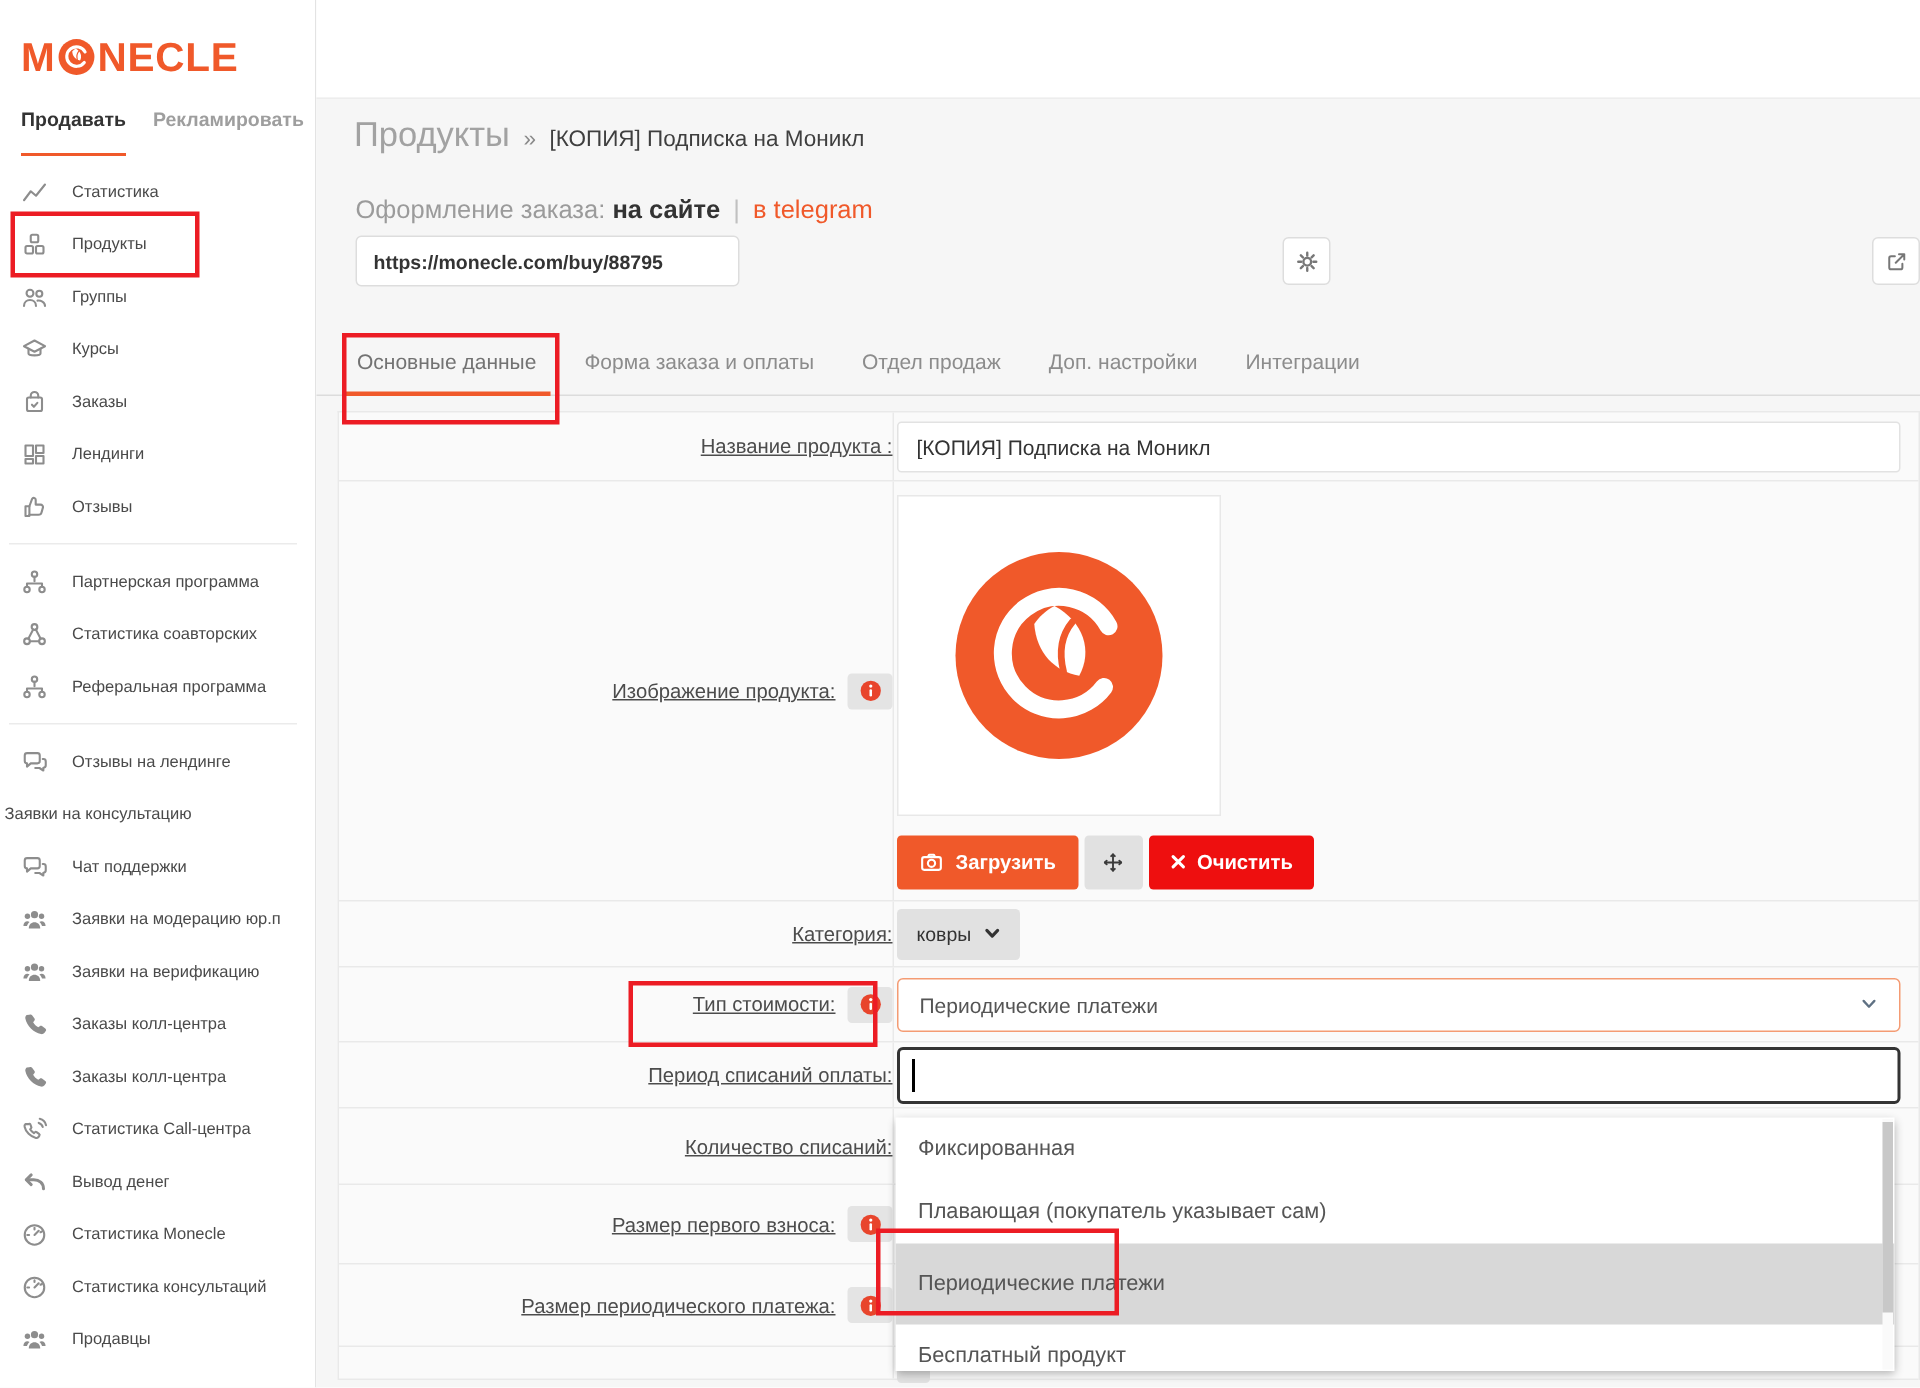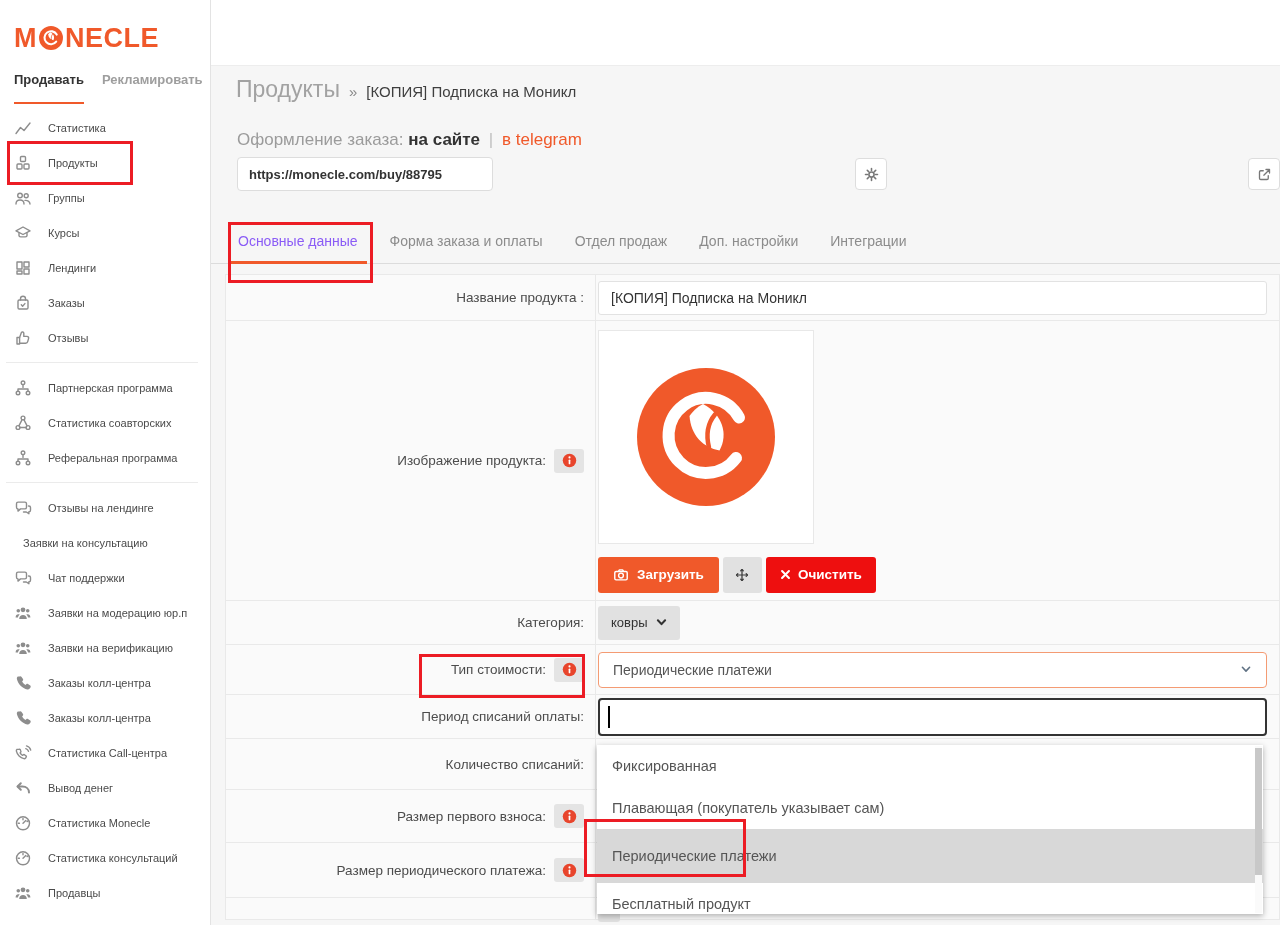--- a/index.html
+++ b/index.html
@@ -18,21 +18,21 @@
   
   .logo { padding:18px 0 0 14px; font-size:27px; font-weight:bold; color:#f0592a;
           letter-spacing:.5px; display:flex; align-items:center; height:58px; }
   .logo .logo-o { width:26px; height:26px; display:inline-block; margin:0 1px; }
   .side-tabs { display:flex; gap:18px; padding:14px 0 0 14px; height:46px; }
   .side-tab { font-size:13px; font-weight:bold; color:#9e9e9e; padding-bottom:8px; cursor:pointer; }
   .side-tab.active { color:#333; border-bottom:2px solid #f0592a; }
   .menu { padding-top:6px; }
   .menu-item { display:flex; align-items:center; height:35px; font-size:11px; color:#4a4a4a; cursor:pointer; }
   .menu-item .ic { width:18px; height:18px; margin:0 16px 0 14px; color:#8d8d8d; flex:none; }
-  .menu-item.no-icon { padding-left:23px; }
+  .menu-item.no-icon { padding-left:3px; }
   .menu-divider { border:none; border-top:1px solid #ebebeb; margin:7px 12px 7px 6px; }
 
   .ic svg { width:100%; height:100%; display:block; }
 
   
   .breadcrumb { margin:10px 0 0 25px; display:flex; align-items:baseline; gap:9px; }
   .bc-root { font-size:23px; color:#a2a2a2; }
   .bc-sep { font-size:15px; color:#8a8a8a; }
   .bc-cur { font-size:15px; color:#3f3f3f; }
   .order-line { margin:27px 0 0 26px; font-size:17px; color:#9b9b9b; }
@@ -45,29 +45,29 @@
                color:#333; padding:0 11px; outline:none; }
   .sq-btn { width:32px; height:32px; border:1px solid #ddd; border-radius:4px; background:#fff;
             display:flex; align-items:center; justify-content:center; cursor:pointer; }
   .sq-btn .ic { width:15px; height:15px; color:#777; }
   .sq-btn.gear { margin-left:11px; }
   .sq-btn.ext { margin-left:10px; }
 
   
   .tabs { margin:42px 0 0 0; padding-left:18px; display:flex; border-bottom:1px solid #dcdcdc; }
   .tab { font-size:14px; color:#8c8c8c; padding:0 9px 12px 9px; margin-right:14px; cursor:pointer; }
-  .tab.active { color:#8b5cf6; border-bottom:3px solid #f0592a; margin-bottom:-1px; }
+  .tab.active { color:#737373; border-bottom:3px solid #f0592a; margin-bottom:-1px; }
 
   
   .form-table { margin:10px 0 0 14px; width:1055px; background:#fafafa;
                 border:1px solid #e9e9e9; border-bottom:none; }
   .frow { display:flex; border-bottom:1px solid #e9e9e9; }
   .fcell-l { width:370px; min-width:370px; border-right:1px solid #e9e9e9;
              display:flex; align-items:center; justify-content:flex-end;
-             padding-right:11px; font-size:13.5px; color:#4c4c4c; }
+             font-size:13.5px; color:#4c4c4c;text-decoration:underline; }
   .fcell-r { flex:1; display:flex; align-items:center; padding:4px 12px 4px 2px; }
   .info-badge { width:30px; height:24px; background:#e4e4e4; border-radius:3px; margin-left:8px;
                 display:flex; align-items:center; justify-content:center; flex:none; }
   .info-badge .ic { width:15px; height:15px; }
 
   .txt-input { width:100%; height:34px; background:#fff; border:1px solid #e2e2e2; border-radius:3px;
                font-family:inherit; font-size:14px; color:#333; padding:0 12px; outline:none; }
   .cat-btn { height:34px; padding:0 13px; background:#e1e1e1; border:none; border-radius:3px;
              font-family:inherit; font-size:13px; color:#333; display:flex; align-items:center; gap:8px; cursor:pointer; }
   .cat-btn .ic { width:11px; height:9px; color:#333; }
@@ -173,37 +173,37 @@
             <svg viewBox="0 0 18 18" fill="none" stroke="currentColor" stroke-width="1.4" stroke-linecap="round" stroke-linejoin="round">
               <path d="M9 3 16 6.8 9 10.5 2 6.8Z"></path>
               <path d="M5 8.6v3.1c0 1.6 8 1.6 8 0V8.6"></path>
             </svg>
           </span>
         <span>Курсы</span>
       </div>
       <div class="menu-item">
         <span class="ic">
             <svg viewBox="0 0 18 18" fill="none" stroke="currentColor" stroke-width="1.4" stroke-linecap="round" stroke-linejoin="round">
+              <rect x="4" y="6" width="10" height="9" rx="1.2"></rect>
+              <path d="M6.5 6V4.8a2.5 2.5 0 0 1 5 0V6"></path>
+              <path d="M7.3 10.8l1.3 1.4 2.3-2.6"></path>
+            </svg>
+          </span>
+        <span>Заказы</span>
+      </div>
+      <div class="menu-item">
+        <span class="ic">
+            <svg viewBox="0 0 18 18" fill="none" stroke="currentColor" stroke-width="1.4" stroke-linecap="round" stroke-linejoin="round">
               <rect x="3" y="3" width="5" height="7"></rect>
               <rect x="10" y="3" width="5" height="5"></rect>
               <rect x="3" y="12" width="5" height="3"></rect>
               <rect x="10" y="10" width="5" height="5"></rect>
             </svg>
           </span>
         <span>Лендинги</span>
-      </div>
-      <div class="menu-item">
-        <span class="ic">
-            <svg viewBox="0 0 18 18" fill="none" stroke="currentColor" stroke-width="1.4" stroke-linecap="round" stroke-linejoin="round">
-              <rect x="4" y="6" width="10" height="9" rx="1.2"></rect>
-              <path d="M6.5 6V4.8a2.5 2.5 0 0 1 5 0V6"></path>
-              <path d="M7.3 10.8l1.3 1.4 2.3-2.6"></path>
-            </svg>
-          </span>
-        <span>Заказы</span>
       </div>
       <div class="menu-item">
         <span class="ic">
             <svg viewBox="0 0 18 18" fill="none" stroke="currentColor" stroke-width="1.4" stroke-linecap="round" stroke-linejoin="round">
               <path d="M3 8.5h2.6V15H3z"></path>
               <path d="M5.6 14.2h6c1.1 0 1.9-.6 2.1-1.6l.9-3.2c.3-1-.5-2-1.6-2h-3.2V4.2c0-1.3-1.8-1.8-2.4-.6L5.6 8.5"></path>
             </svg>
           </span>
         <span>Отзывы</span>
       </div>

